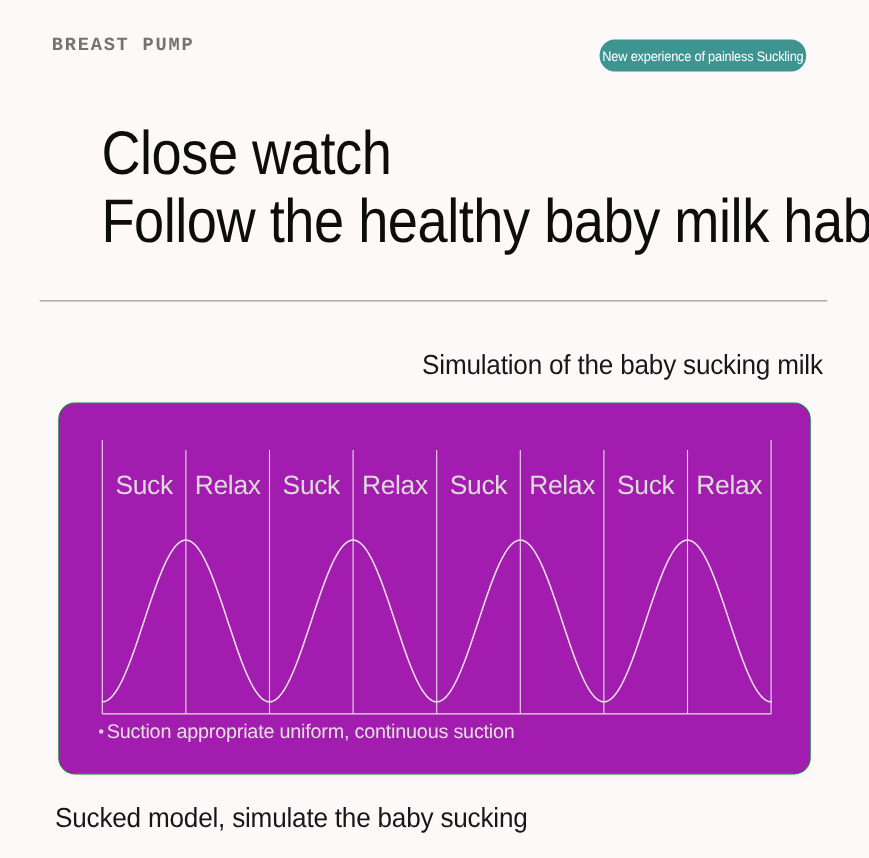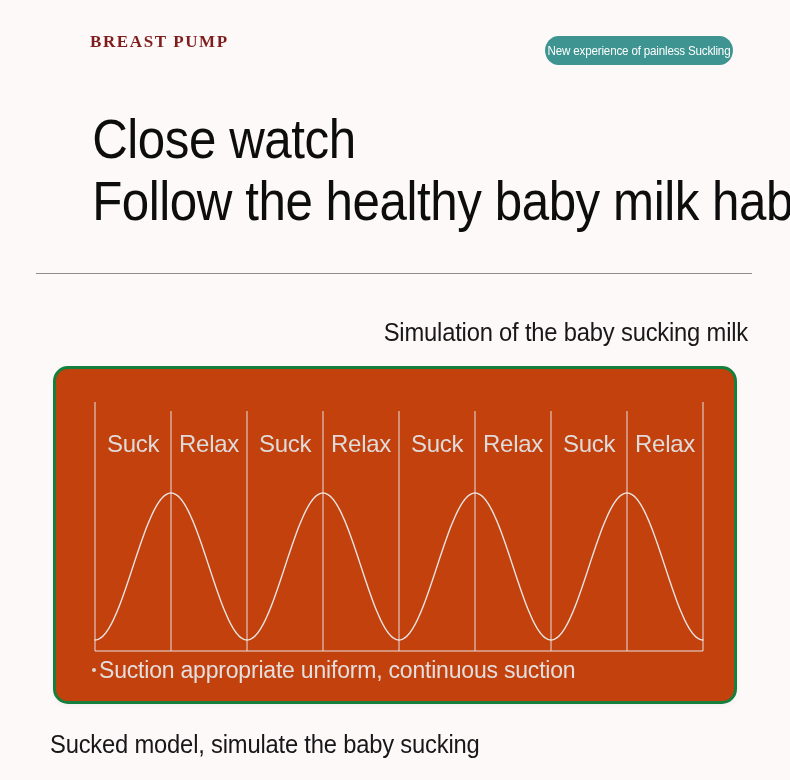--- a/index.html
+++ b/index.html
@@ -25,24 +25,23 @@
     width: 790px;
     height: 96px;
   }
   .brand-label {
     position: absolute;
     left: 47px;
     top: 32px;
     font-size: 17px;
     font-weight: bold;
     letter-spacing: 1.6px;
-    color: #7f1d1d;
-    font-family: Liberation Serif, serif;
-    white-space: nowrap;
-    margin-left: 43px;
+    color: #737373;
+    font-family: Liberation Mono, monospace;
+    white-space: nowrap;
   }
   .badge {
     position: absolute;
     left: 538px;
     top: 36px;
     width: 202px;
     height: 29px;
     border-radius: 15px;
     background: #3d9490;
     color: #ffffff;
@@ -103,22 +102,22 @@
     white-space: nowrap;
   }
 
   
   .chart-card {
     position: absolute;
     left: 53px;
     top: 366px;
     width: 684px;
     height: 338px;
-    background: #c2410c;
-    border: 3px solid #15803d;
+    background: #a21caf;
+    border: 1px solid #15803d;
     border-radius: 15px;
     box-sizing: border-box;
     box-shadow: 0 2px 5px rgba(180,165,160,0.09);
     overflow: hidden;
   }
   .chart-inner {
     position: absolute;
     left: 0;
     top: 0;
     width: 684px;
@@ -136,21 +135,21 @@
     letter-spacing: -0.3px;
     white-space: nowrap;
     text-align: center;
     top: 60px;
     line-height: 30px;
   }
   .chart-note {
     position: absolute;
     left: 36px;
     top: 288px;
-    font-size: 23px;
+    font-size: 18px;
     color: #e4dfde;
     letter-spacing: -0.2px;
     white-space: nowrap;
   }
   .chart-note .dot {
     display: inline-block;
     width: 4px;
     height: 4px;
     border-radius: 50%;
     background: #dcd6d5;

